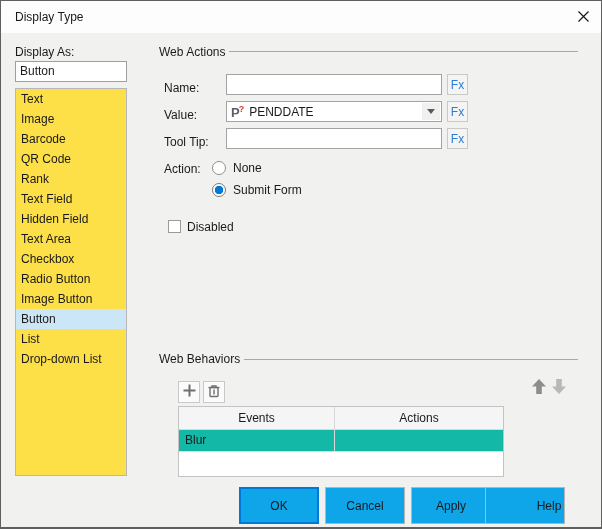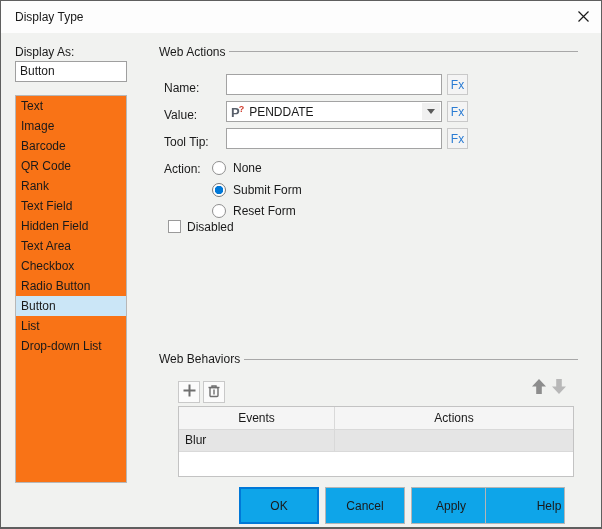--- a/index.html
+++ b/index.html
@@ -28,22 +28,22 @@
     display: flex; align-items: center; justify-content: center; cursor: default;
   }
   
   .display-as-label { position: absolute; left: 14px; top: 44px; }
   .display-as-input {
     position: absolute; left: 14px; top: 60px; width: 112px; height: 21px;
     background: #fff; border: 1px solid #9f9f9f;
     line-height: 19px; padding-left: 4px;
   }
   .listbox {
-    position: absolute; left: 14px; top: 94px; width: 112px; height: 388px;
-    background: #f97316; border: 1px solid #b7b7b7; overflow: hidden;
+    position: absolute; left: 14px; top: 87px; width: 112px; height: 388px;
+    background: #fde047; border: 1px solid #b7b7b7; overflow: hidden;
   }
   .list-item { height: 20px; line-height: 20px; padding-left: 5px; cursor: default; }
   .list-item.selected { background: #cbe6f7; }
   
   .group-title { position: absolute; color: #1a1a1a; }
   .group-line { position: absolute; height: 0; border-top: 1px solid #a8a8a8; }
   
   .field-label { position: absolute; left: 163px; }
   .text-input {
     position: absolute; left: 225px; width: 216px; height: 21px;
@@ -94,26 +94,26 @@
     position: absolute; top: 380px; width: 22px; height: 22px;
     background: #fbfbfb; border: 1px solid #c9c9c9;
     display: flex; align-items: center; justify-content: center; cursor: default;
   }
   .arrow-btn {
     position: absolute; top: 377px; width: 18px; height: 20px;
     display: flex; align-items: center; justify-content: center;
   }
   
   .events-table {
-    position: absolute; left: 177px; top: 405px; width: 396px; height: 71px;
+    position: absolute; left: 177px; top: 405px; width: 326px; height: 71px;
     background: #fff; border: 1px solid #c3c3c3;
   }
   .t-header { display: flex; height: 23px; background: #f5f5f5; border-bottom: 1px solid #d9d9d9; }
   .t-header .cell { line-height: 22px; text-align: center; }
-  .t-row { display: flex; height: 22px; border-bottom: 1px solid #d9d9d9; background: #e5e5e5; }
+  .t-row { display: flex; height: 22px; border-bottom: 1px solid #d9d9d9; background: #14b8a6; }
   .cell-events { width: 156px; border-right: 1px solid #d9d9d9; }
   .cell-actions { flex: 1; }
   .t-row .cell-events { line-height: 21px; padding-left: 6px; text-align: left; }
   
   .footer-btn {
     position: absolute; top: 486px; width: 80px; height: 37px;
     background: #0ea5e9; border: 1px solid #b5b5b5;
     display: flex; align-items: center; justify-content: center;
     font-size: 12px; cursor: default;
   }
@@ -142,20 +142,21 @@
     <div class="list-item">Text</div>
     <div class="list-item">Image</div>
     <div class="list-item">Barcode</div>
     <div class="list-item">QR Code</div>
     <div class="list-item">Rank</div>
     <div class="list-item">Text Field</div>
     <div class="list-item">Hidden Field</div>
     <div class="list-item">Text Area</div>
     <div class="list-item">Checkbox</div>
     <div class="list-item">Radio Button</div>
+    <div class="list-item">Image Button</div>
     <div class="list-item selected">Button</div>
     <div class="list-item">List</div>
     <div class="list-item">Drop-down List</div>
   </div>
 
   <div class="group-title" style="left:158px; top:44px;">Web Actions</div>
   <div class="group-line" style="left:228px; top:50px; width:349px;"></div>
 
   <div class="field-label" style="top:80px;">Name:</div>
   <div class="text-input" style="top:73px;"></div>
@@ -176,24 +177,20 @@
   <div class="fx-btn" style="top:127px;">Fx</div>
 
   <div class="field-label" style="top:161px;">Action:</div>
   <div class="radio-row" style="top:159px;align-items:center;">
     <span class="radio"></span>
     <span class="radio-label">None</span>
   </div>
   <div class="radio-row" style="top:181px;">
     <span class="radio checked"></span>
     <span class="radio-label">Submit Form</span>
-  </div>
-  <div class="radio-row" style="top:202px;">
-    <span class="radio"></span>
-    <span class="radio-label">Reset Form</span>
   </div>
 
   <div class="checkbox-row">
     <span class="checkbox"></span>
     <span class="checkbox-label">Disabled</span>
   </div>
 
   <div class="group-title" style="left:158px; top:351px;">Web Behaviors</div>
   <div class="group-line" style="left:243px; top:358px; width:334px;"></div>
 

